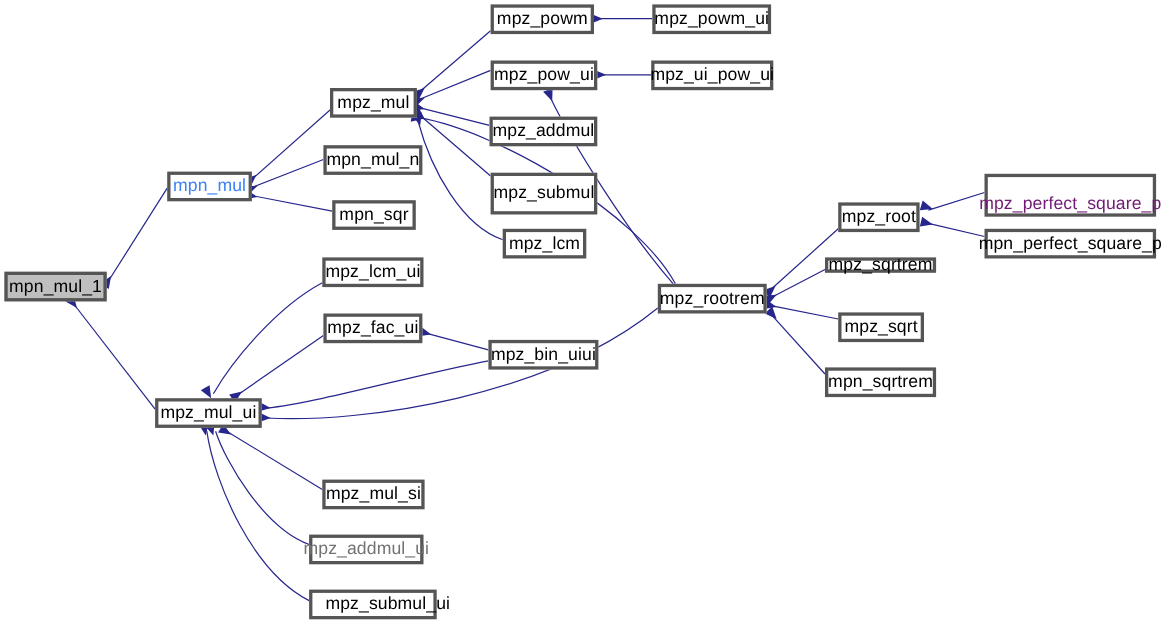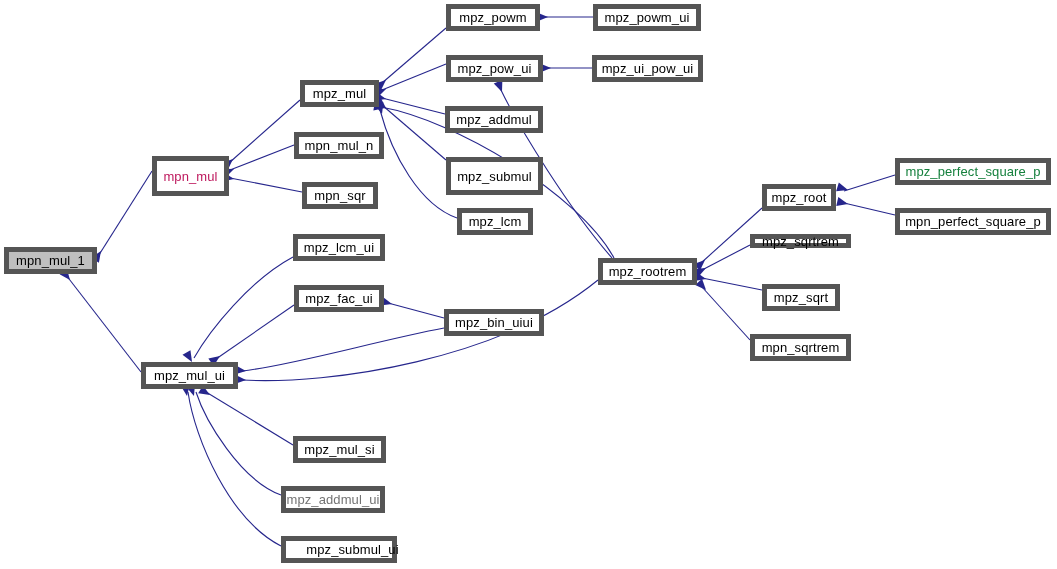--- a/index.html
+++ b/index.html
@@ -19,24 +19,24 @@
   #edges {
     position: absolute;
     left: 0;
     top: 0;
     width: 1057px;
     height: 569px;
   }
   .node {
     position: absolute;
     box-sizing: border-box;
-    border: 5px solid #c4b5fd;
+    border: 3px solid #c4b5fd;
     background: #ffffff;
     color: #000000;
-    font-size: 13px;
+    font-size: 16px;
     line-height: 1;
     display: flex;
     align-items: center;
     justify-content: center;
     white-space: nowrap;
     letter-spacing: 0.1px;
     z-index: 5;
   }
   .node.highlight {
     background: #bfbfbf;
@@ -100,21 +100,21 @@
       <path d="M 750,340 L 702,287" fill="none" stroke="#26268c" stroke-width="1.1"></path>
       <polygon points="706,290 702.0580295272486,278.74740613049795 695.2210971328565,284.9034077089994" fill="#26268c"></polygon>
       <path d="M 895,175 L 844,191" fill="none" stroke="#26268c" stroke-width="1.1"></path>
       <polygon points="848,190 838.8255575261312,182.38490937061994 836.1357378426819,191.18291312547984" fill="#26268c"></polygon>
       <path d="M 895,215 L 844,203" fill="none" stroke="#26268c" stroke-width="1.1"></path>
       <polygon points="848,204 838.3167041373442,197.0434361042054 836.2471544373807,206.00764070022956" fill="#26268c"></polygon>
     </svg>
 <div class="node highlight" style="left: 4px; top: 247px; width: 93px; height: 27px; border-color: rgb(85, 85, 85); color: rgb(0, 0, 0); background: rgb(191, 191, 191);">
       <span>mpn_mul_1</span>
     </div>
-    <div class="node" style="left: 152px; top: 156px; width: 77px; height: 40px; border-color: rgb(85, 85, 85); color: #be185d; background: rgb(255, 255, 255);">
+    <div class="node" style="left: 152px; top: 156px; width: 77px; height: 27px; border-color: rgb(85, 85, 85); color: #3b82f6; background: rgb(255, 255, 255);">
       <span>mpn_mul</span>
     </div>
     <div class="node" style="left: 300px; top: 80px; width: 79px; height: 27px; border-color: rgb(85, 85, 85); color: rgb(0, 0, 0); background: rgb(255, 255, 255);">
       <span>mpz_mul</span>
     </div>
     <div class="node" style="left: 294px; top: 132px; width: 90px; height: 27px; border-color: rgb(85, 85, 85); color: rgb(0, 0, 0); background: rgb(255, 255, 255);">
       <span>mpn_mul_n</span>
     </div>
     <div class="node" style="left: 302px; top: 182px; width: 76px; height: 27px; border-color: rgb(85, 85, 85); color: rgb(0, 0, 0); background: rgb(255, 255, 255);">
       <span>mpn_sqr</span>
@@ -169,19 +169,19 @@
     </div>
     <div class="node" style="left: 750px; top: 234px; width: 101px; height: 14px; border-color: rgb(85, 85, 85); color: rgb(0, 0, 0); background: rgb(255, 255, 255);">
       <span>mpz_sqrtrem</span>
     </div>
     <div class="node" style="left: 762px; top: 284px; width: 78px; height: 27px; border-color: rgb(85, 85, 85); color: rgb(0, 0, 0); background: rgb(255, 255, 255);">
       <span>mpz_sqrt</span>
     </div>
     <div class="node" style="left: 750px; top: 334px; width: 101px; height: 27px; border-color: rgb(85, 85, 85); color: rgb(0, 0, 0); background: rgb(255, 255, 255);">
       <span>mpn_sqrtrem</span>
     </div>
-    <div class="node" style="left: 895px; top: 158px; width: 156px; height: 27px; border-color: rgb(85, 85, 85); color: #15803d; background: rgb(255, 255, 255);">
+    <div class="node" style="left: 895px; top: 158px; width: 156px; height: 39px; border-color: rgb(85, 85, 85); color: #701a75; background: rgb(255, 255, 255); align-items: flex-end;">
       <span>mpz_perfect_square_p</span>
     </div>
     <div class="node" style="left: 895px; top: 208px; width: 156px; height: 27px; border-color: rgb(85, 85, 85); color: rgb(0, 0, 0); background: rgb(255, 255, 255); justify-content: center;">
       <span>mpn_perfect_square_p</span>
     </div>
   </div>
 
 </body></html>

